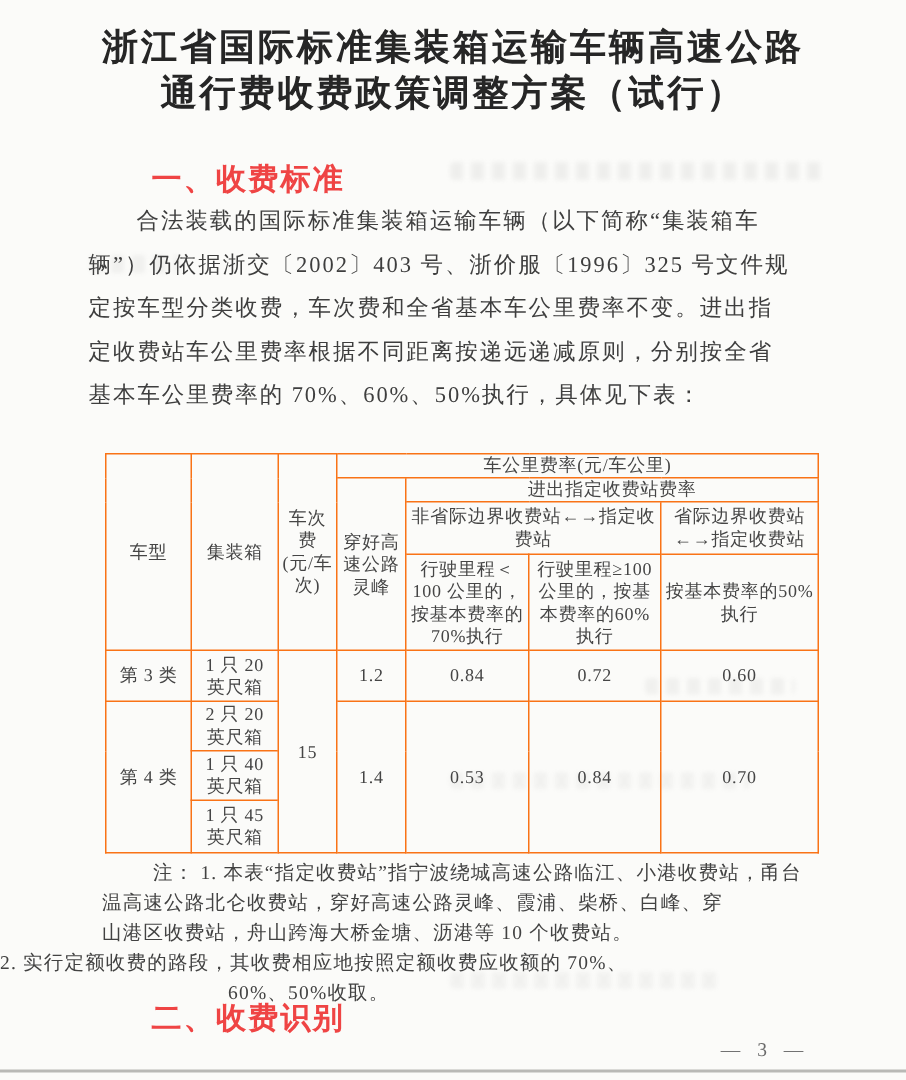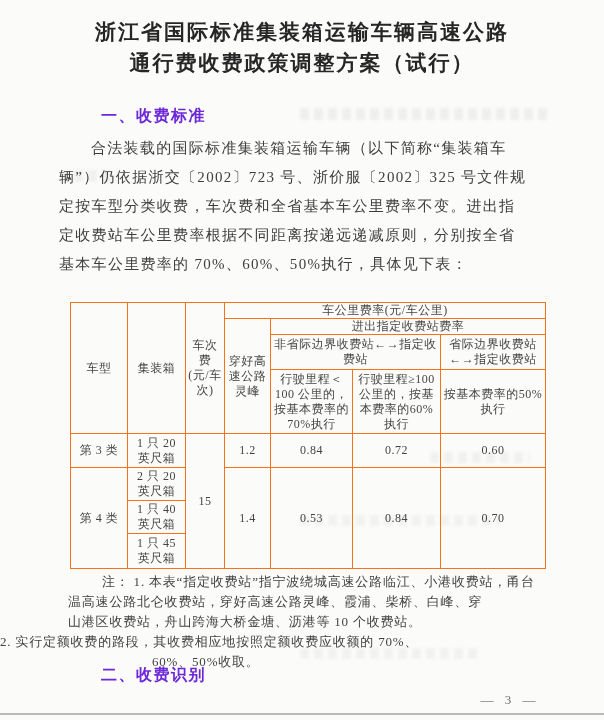--- a/index.html
+++ b/index.html
@@ -9,28 +9,28 @@
     background:#fbfbf9;
     overflow:hidden;
     font-family:"Liberation Serif", serif;
     color:#3b3b3b;
   }
   
   .title{
     position:absolute;top:16px;left:0;width:604px;
     text-align:center;
     font-family:"Liberation Sans", sans-serif;
-    font-weight:bold;font-size:21px;line-height:31px;
+    font-weight:bold;font-size:24px;line-height:31px;
     letter-spacing:2px;color:#262626;
   }
   
   .heading{
     position:absolute;left:101px;
     font-family:Liberation Mono, monospace;
-    font-weight:bold;font-size:16px;color:#6d28d9;
+    font-weight:bold;font-size:20px;color:#ef4444;
     letter-spacing:1.5px;
   }
   .heading1{top:106px;}
   .heading2{top:665px;}
   
   .para{
     position:absolute;top:134px;left:59px;width:492px;
     font-size:15px;line-height:29px;letter-spacing:1.3px;
     color:#3e3e3e;
   }
@@ -101,21 +101,21 @@
 
   <div class="title">
     <div>浙江省国际标准集装箱运输车辆高速公路</div>
     <div>通行费收费政策调整方案（试行）</div>
   </div>
 
   <div class="heading heading1">一、收费标准</div>
 
   <div class="para">
     <div class="indent">合法装载的国际标准集装箱运输车辆（以下简称“集装箱车</div>
-    <div>辆”）仍依据浙交〔2002〕723 号、浙价服〔2002〕325 号文件规</div>
+    <div>辆”）仍依据浙交〔2002〕403 号、浙价服〔1996〕325 号文件规</div>
     <div>定按车型分类收费，车次费和全省基本车公里费率不变。进出指</div>
     <div>定收费站车公里费率根据不同距离按递远递减原则，分别按全省</div>
     <div>基本车公里费率的 70%、60%、50%执行，具体见下表：</div>
   </div>
 
   <table class="fee">
     <colgroup>
       <col style="width:57px">
         <col style="width:58px">
         <col style="width:39px">

